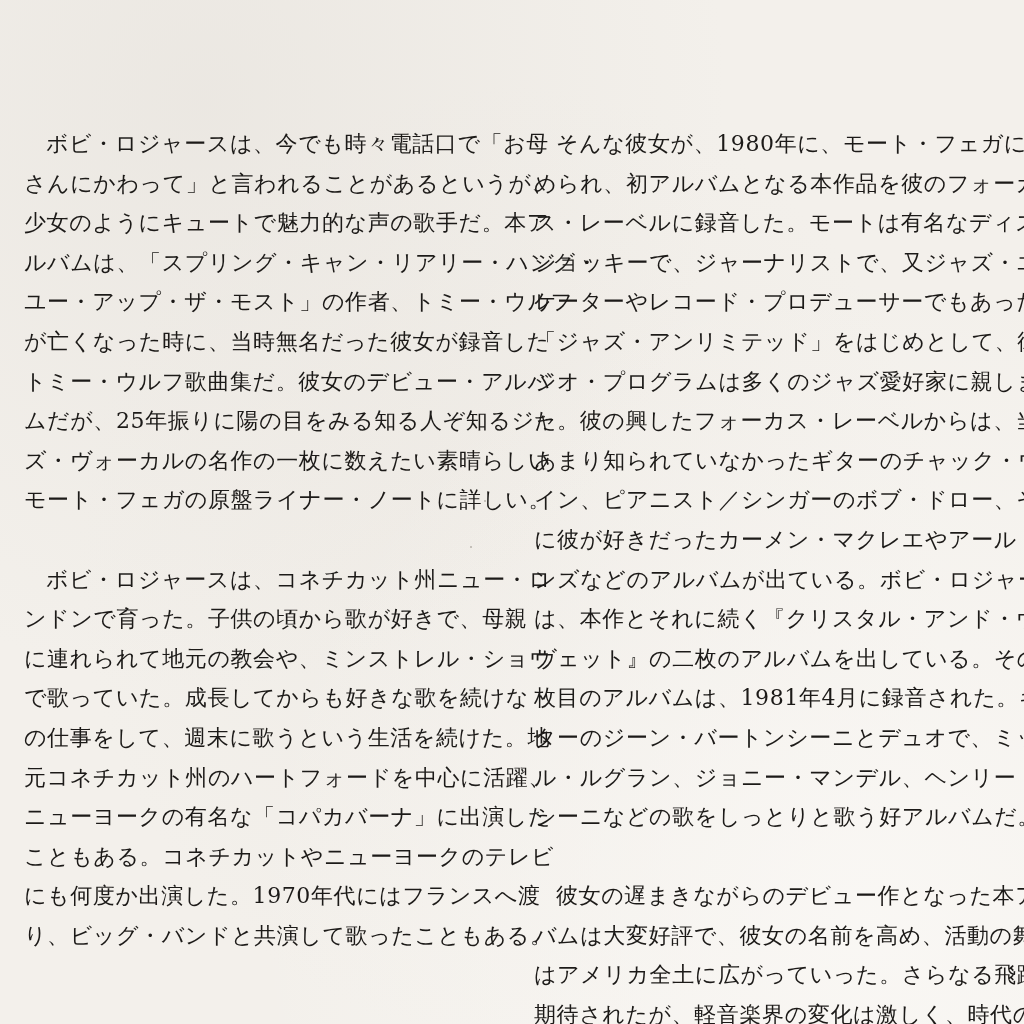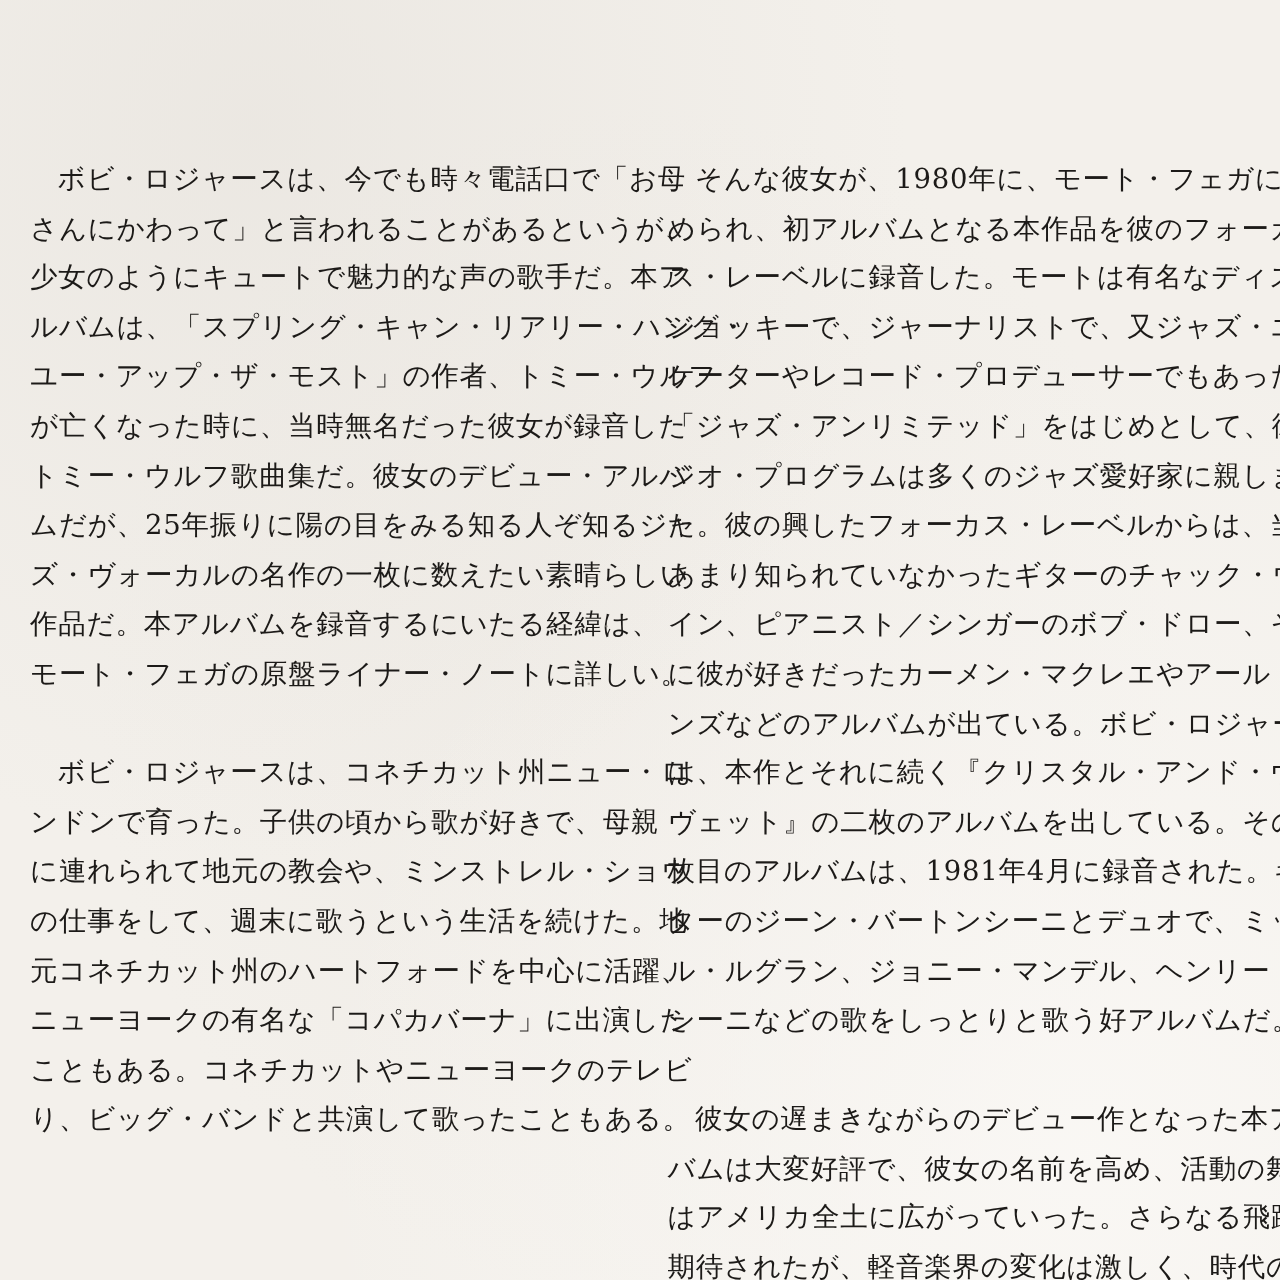--- a/index.html
+++ b/index.html
@@ -62,32 +62,33 @@
     <p class="para">
       <span class="line indent">ボビ・ロジャースは、今でも時々電話口で「お母</span>
       <span class="line">さんにかわって」と言われることがあるというが、</span>
       <span class="line">少女のようにキュートで魅力的な声の歌手だ。本ア</span>
       <span class="line">ルバムは、「スプリング・キャン・リアリー・ハング・</span>
       <span class="line">ユー・アップ・ザ・モスト」の作者、トミー・ウルフ</span>
       <span class="line">が亡くなった時に、当時無名だった彼女が録音した</span>
       <span class="line">トミー・ウルフ歌曲集だ。彼女のデビュー・アルバ</span>
       <span class="line">ムだが、25年振りに陽の目をみる知る人ぞ知るジャ</span>
       <span class="line">ズ・ヴォーカルの名作の一枚に数えたい素晴らしい</span>
-      <span class="line">作品だ。本アルバムを録音するにいたる経緯は、</span>
       <span class="line">モート・フェガの原盤ライナー・ノートに詳しい。</span>
     </p>
     <div class="gap-left"></div>
     <p class="para">
       <span class="line indent">ボビ・ロジャースは、コネチカット州ニュー・ロ</span>
       <span class="line">ンドンで育った。子供の頃から歌が好きで、母親</span>
       <span class="line">に連れられて地元の教会や、ミンストレル・ショウ</span>
+      <span class="line">で歌っていた。成長してからも好きな歌を続けな</span>
       <span class="line">の仕事をして、週末に歌うという生活を続けた。地</span>
       <span class="line">元コネチカット州のハートフォードを中心に活躍、</span>
       <span class="line">ニューヨークの有名な「コパカバーナ」に出演した</span>
       <span class="line">こともある。コネチカットやニューヨークのテレビ</span>
+      <span class="line">にも何度か出演した。1970年代にはフランスへ渡</span>
       <span class="line">り、ビッグ・バンドと共演して歌ったこともある。</span>
     </p>
   </div>
 
   <div class="column col-right">
     <p class="para">
       <span class="line indent">そんな彼女が、1980年に、モート・フェガに認</span>
       <span class="line">められ、初アルバムとなる本作品を彼のフォーカ</span>
       <span class="line">ス・レーベルに録音した。モートは有名なディスク・</span>
       <span class="line">ジョッキーで、ジャーナリストで、又ジャズ・エデュ</span>

